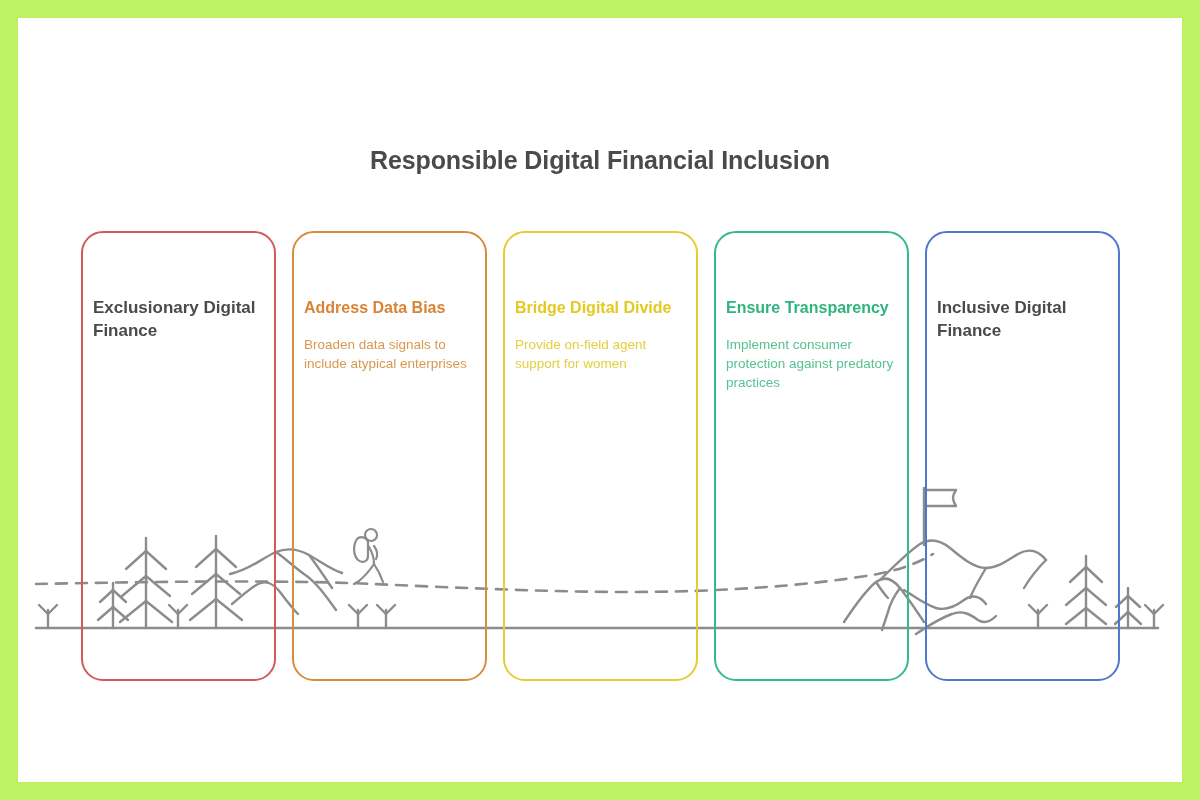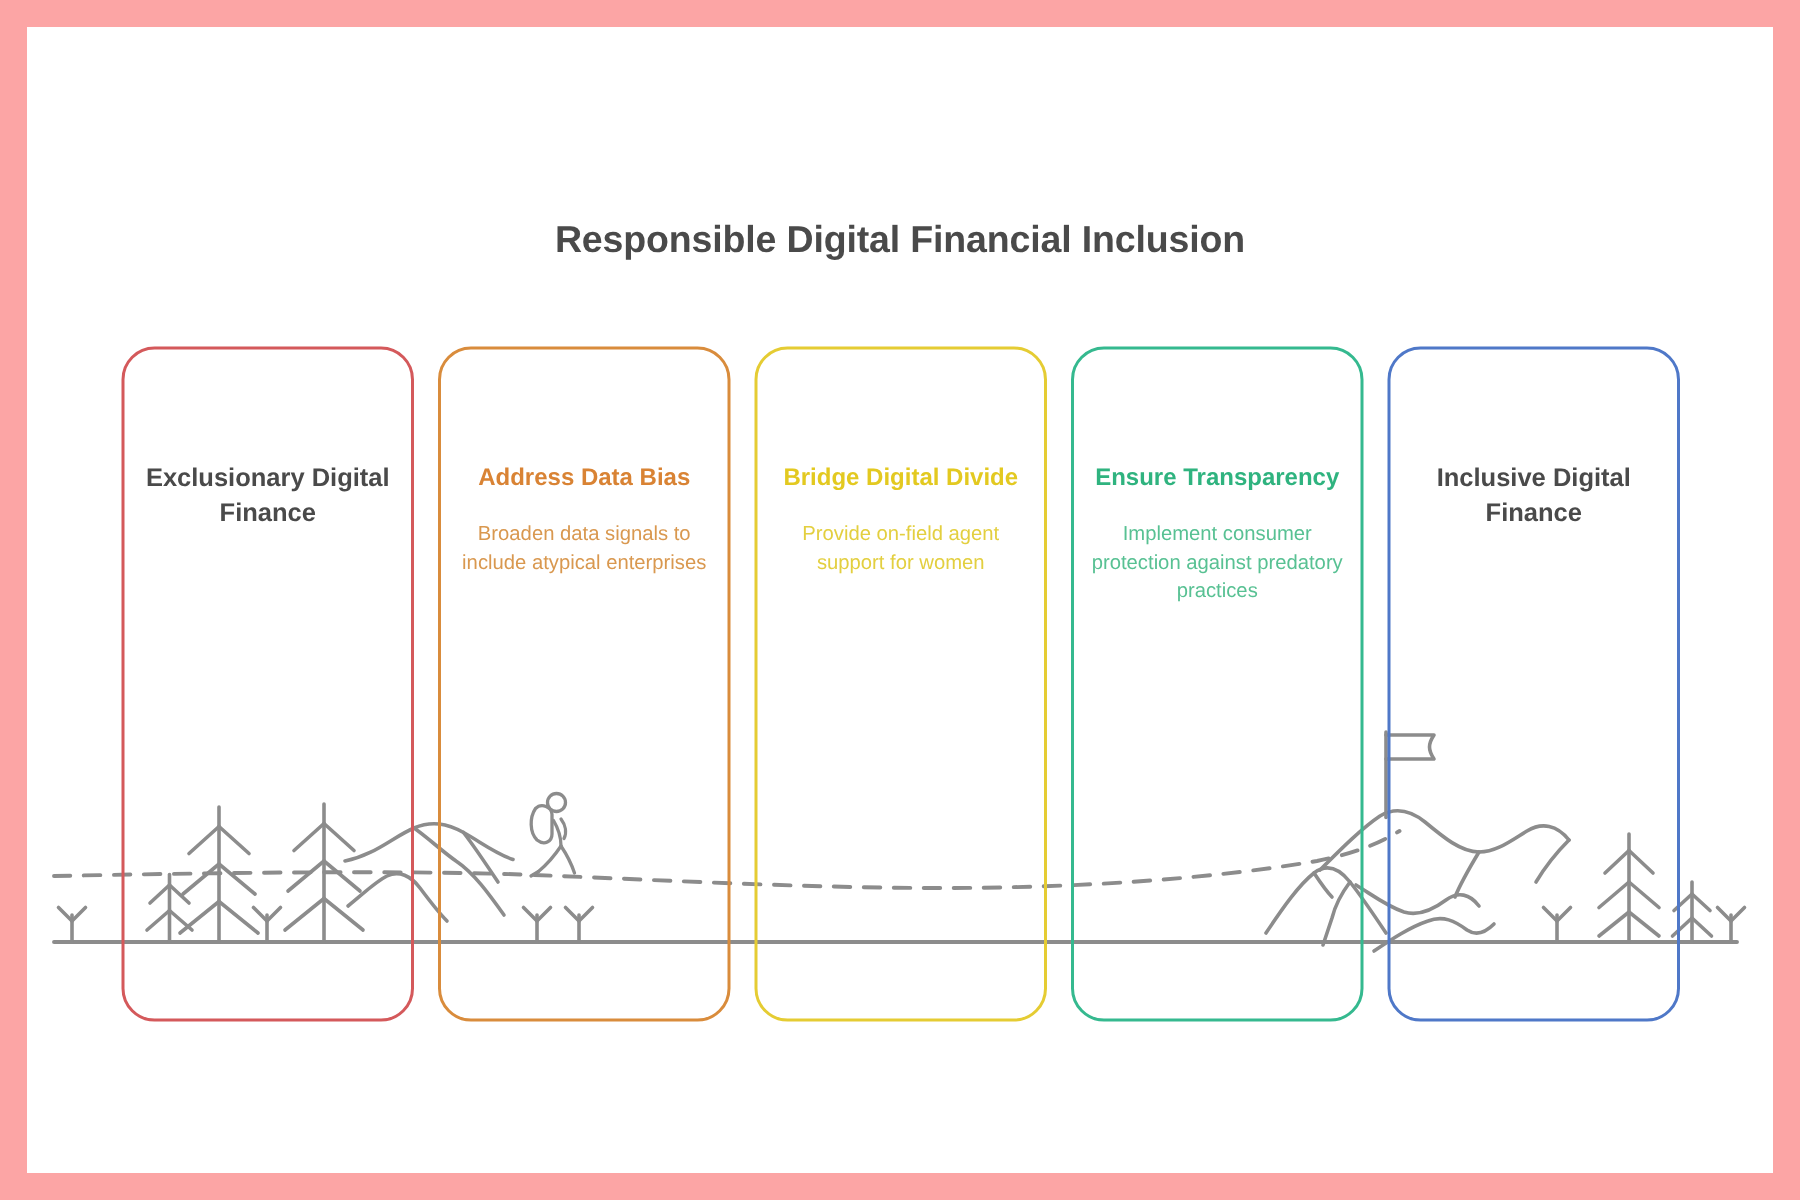--- a/index.html
+++ b/index.html
@@ -70,22 +70,22 @@
     border: 2px solid #999;
     border-radius: 22px;
     background: transparent;
   }
 
   .card-body {
     position: absolute;
     left: 0;
     top: 0;
     width: 100%;
-    padding: 17px 10px;
-    text-align: center;
+    padding: 6px 10px;
+    text-align: left;
   }
 
   .card-title {
     font-size: 17px;
     font-weight: bold;
     line-height: 1.35;
     margin-top: 58px;
   }
 
   .card-desc {
@@ -93,21 +93,21 @@
     line-height: 1.38;
     margin-top: 18px;
   }
 
   .card.small .card-title { font-size: 16px; }
   .card.small .card-desc  { font-size: 13.5px; line-height: 1.42; margin-top: 16px; }
 </style>
 </head>
 <body>
 
-<div id="frame" style="background: #fca5a5;">
+<div id="frame" style="background: #bef264;">
   <div id="canvas" style="background: rgb(255, 255, 255);">
 
     <div id="title" style="color: rgb(74, 74, 74);">Responsible Digital Financial Inclusion</div>
 
     <svg id="scenery" viewBox="0 0 1164 764" width="1164" height="764" fill="none" stroke="#8c8c8c" stroke-width="2.4" stroke-linecap="round" stroke-linejoin="round">
 
       <line x1="18" y1="610" x2="1140" y2="610" stroke="#8c8c8c" stroke-width="2.6"></line>
 
       <g>
 

